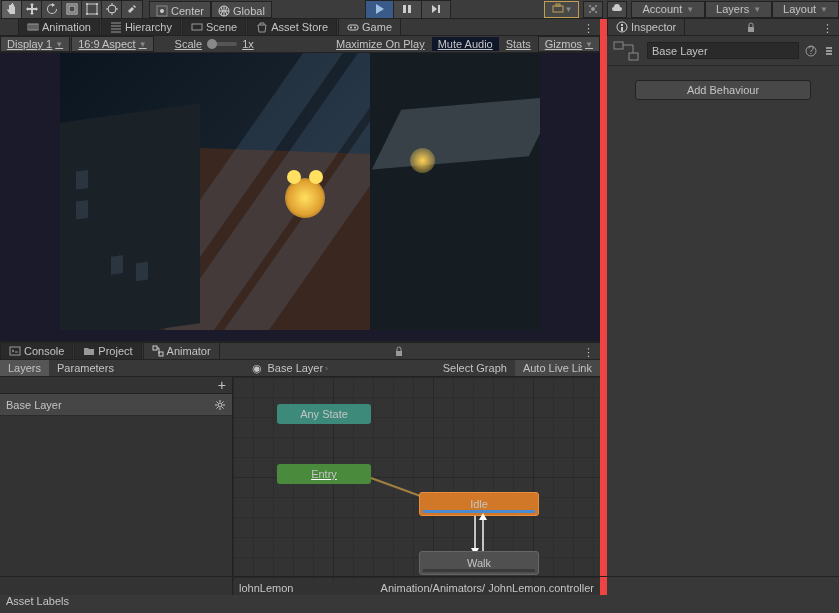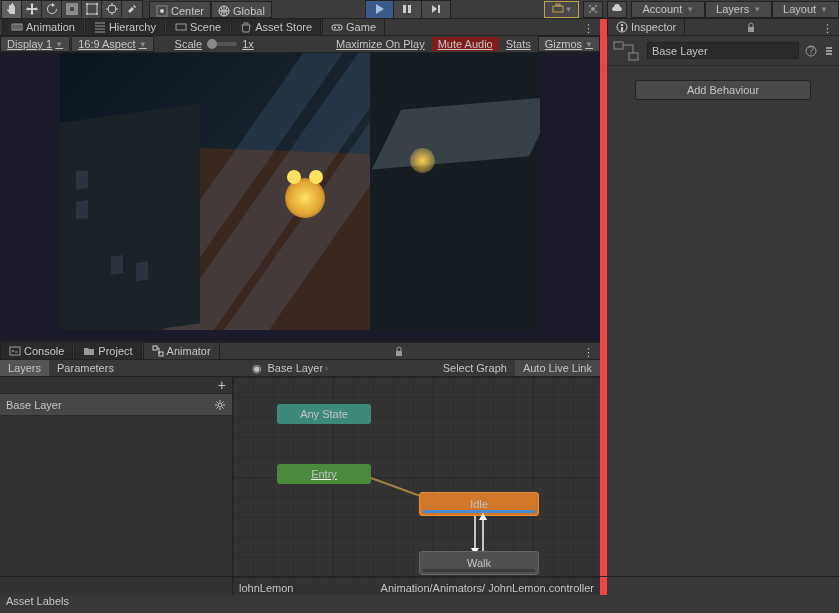--- a/index.html
+++ b/index.html
@@ -11,28 +11,28 @@
 .tool-btn.active { background:#606060; }
 .pivot-btn { height:17px; padding:0 6px; background:#484848; border:1px solid #222; display:flex; align-items:flex-end; gap:3px; cursor:pointer; }
 .spacer { flex:1; }
 .play-group { display:flex; border:1px solid #222; }
 .play-btn { width:28px; height:17px; background:#484848; display:flex; align-items:center; justify-content:center; border-right:1px solid #222; cursor:pointer; }
 .play-btn.playing { background:#3a5a8a; }
 .play-btn:last-child{border-right:none;}
 .collab-btn { height:17px; padding:0 6px; background:#484848; border:1px solid #222; display:flex; align-items:center; cursor:pointer; }
 .collab-btn.gold { border-color:#c0a050; }
 .dd-btn { height:17px; padding:0 10px; background:#484848; border:1px solid #222; display:flex; align-items:center; gap:4px; cursor:pointer; }
-.tab-bar { height:17px; background:#383838; display:flex; align-items:flex-end; border-bottom:1px solid #222; padding-left:2px; }
+.tab-bar { height:17px; background:#383838; display:flex; align-items:flex-end; border-bottom:1px solid #222; padding-left:18px; }
 .tab { padding:2px 8px; background:#2a2a2a; border:1px solid #222; border-bottom:none; display:flex; align-items:center; gap:3px; cursor:pointer; margin-right:1px; }
 .tab.active { background:#383838; }
 .tab-dots { margin-left:auto; padding:0 6px; cursor:pointer; }
 .game-toolbar { height:17px; background:#383838; display:flex; align-items:center; border-bottom:1px solid #222; gap:1px;text-decoration:underline; }
 .game-dd { padding:1px 6px; background:#484848; border:1px solid #222; display:flex; align-items:center; gap:3px; cursor:pointer; }
 .game-toggle { padding:1px 6px; cursor:pointer; }
-.game-toggle.on { background:#7f1d1d; }
+.game-toggle.on { background:#0f172a; }
 .slider { width:30px; height:4px; background:#555; border-radius:2px; margin:0 4px; position:relative; }
 .slider::after { content:''; position:absolute; left:0; top:-3px; width:10px; height:10px; background:#888; border-radius:50%; }
 .main-row { display:flex; height:576px; }
 .left-col { width:600px; display:flex; flex-direction:column; }
 .viewport { height:288px; background:#1a1a2a; display:flex; justify-content:center; }
 .scene { width:480px; height:277px; position:relative; background:linear-gradient(135deg,#0a1520 0%,#1a2530 50%,#0f1a25 100%); overflow:hidden; }
 .floor { position:absolute; left:80px; top:100px; width:320px; height:180px; background:#3a2820; transform:skewX(-25deg) rotate(2deg); }
 .light-ray { position:absolute; background:rgba(120,160,200,0.15); }
 .ray1 { left:200px; top:0; width:50px; height:280px; transform:skewX(-35deg); }
 .ray2 { left:260px; top:0; width:45px; height:280px; transform:skewX(-35deg); }

